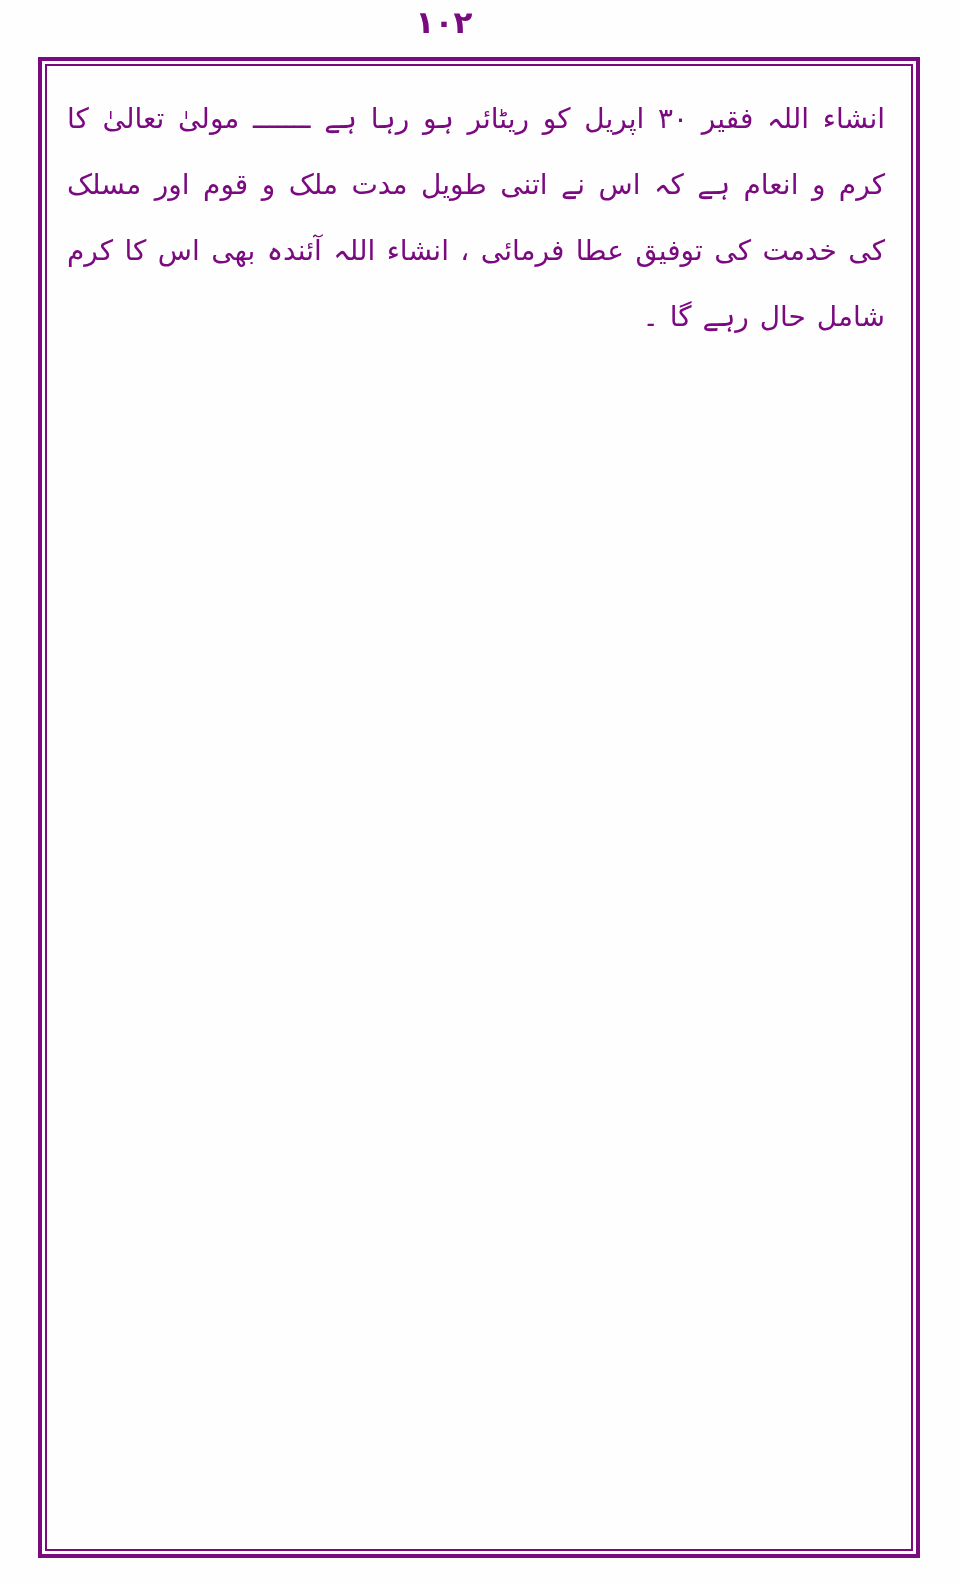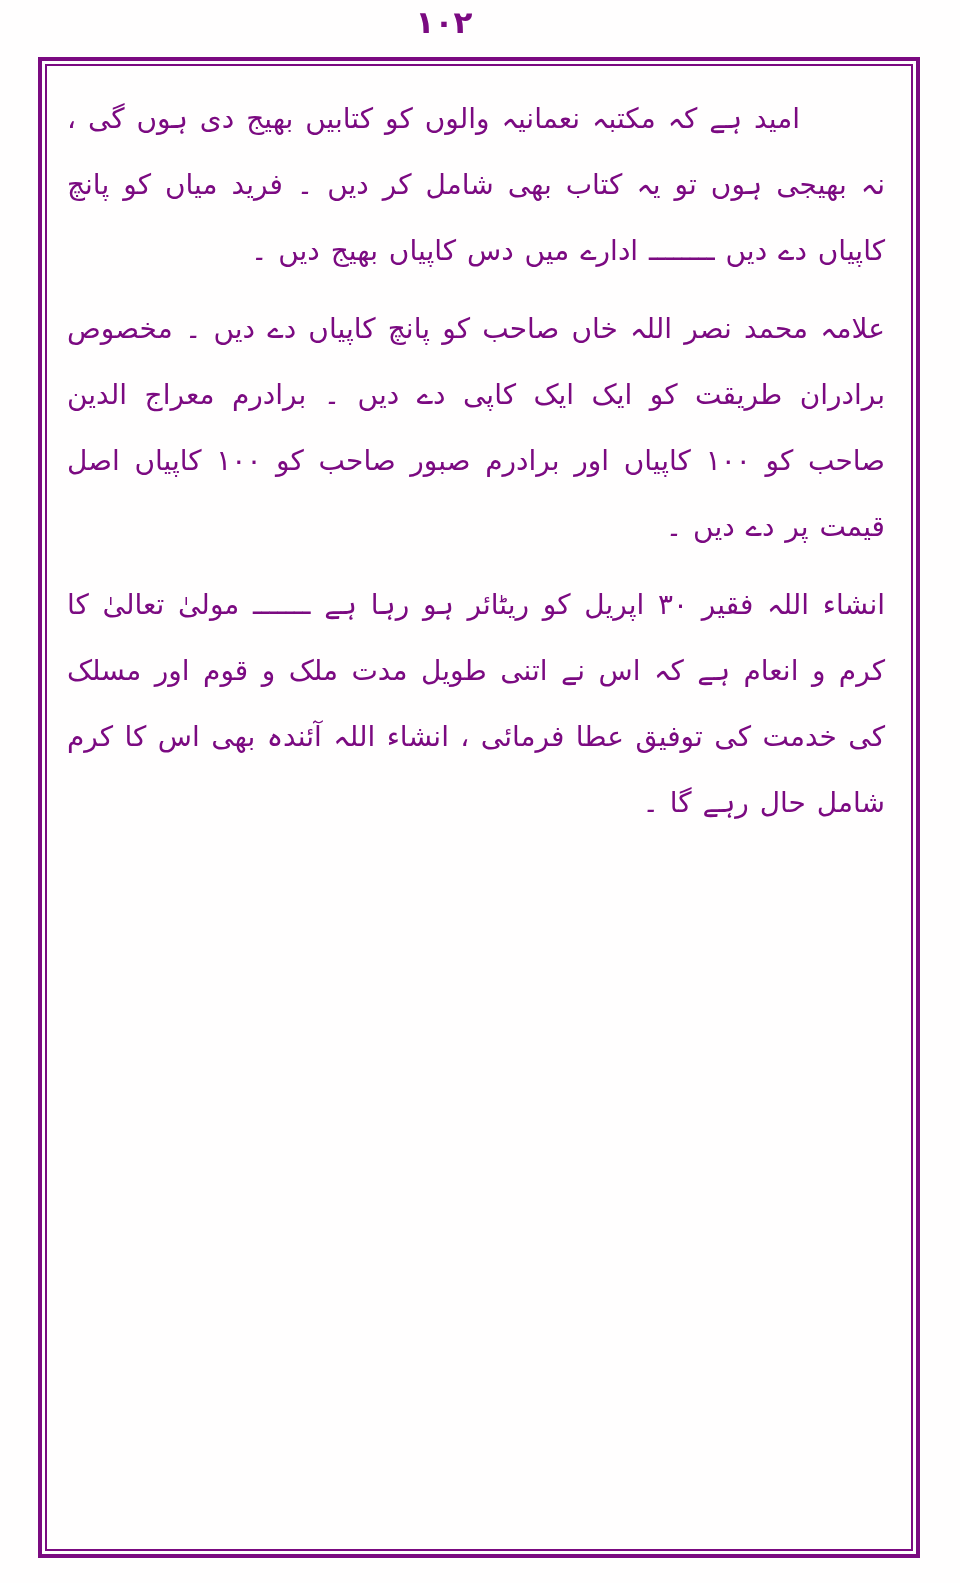--- a/index.html
+++ b/index.html
@@ -61,23 +61,21 @@
   .para.indent { text-indent: 85px; }
 </style>
 </head>
 <body>
 
 <div class="page-number">۱۰۲</div>
 
 <div class="frame-outer">
   <div class="frame-inner">
 
-    <p class="para indent">امید ہے کہ مکتبہ نعمانیہ والوں کو کتابیں بھیج دی ہوں گی ، نہ بھیجی ہوں تو یہ کتاب بھی شامل کر دیں ۔ فرید میاں کو پانچ کاپیاں دے دیں ــــــــ ادارے میں دس کاپیاں بھیج دیں ۔</p>
 
-    <p class="para">علامہ محمد نصر اللہ خاں صاحب کو پانچ کاپیاں دے دیں ۔ مخصوص برادران طریقت کو ایک ایک کاپی دے دیں ۔ برادرم معراج الدین صاحب کو ۱۰۰ کاپیاں اور برادرم صبور صاحب کو ۱۰۰ کاپیاں اصل قیمت پر دے دیں ۔</p>
 
 
 
 
     <p class="para">انشاء اللہ فقیر ۳۰ اپریل کو ریٹائر ہو رہا ہے ـــــــ مولیٰ تعالیٰ کا کرم و انعام ہے کہ اس نے اتنی طویل مدت ملک و قوم اور مسلک کی خدمت کی توفیق عطا فرمائی ، انشاء اللہ آئندہ بھی اس کا کرم شامل حال رہے گا ۔</p>
 
   </div>
 </div>
 
 </body></html>

